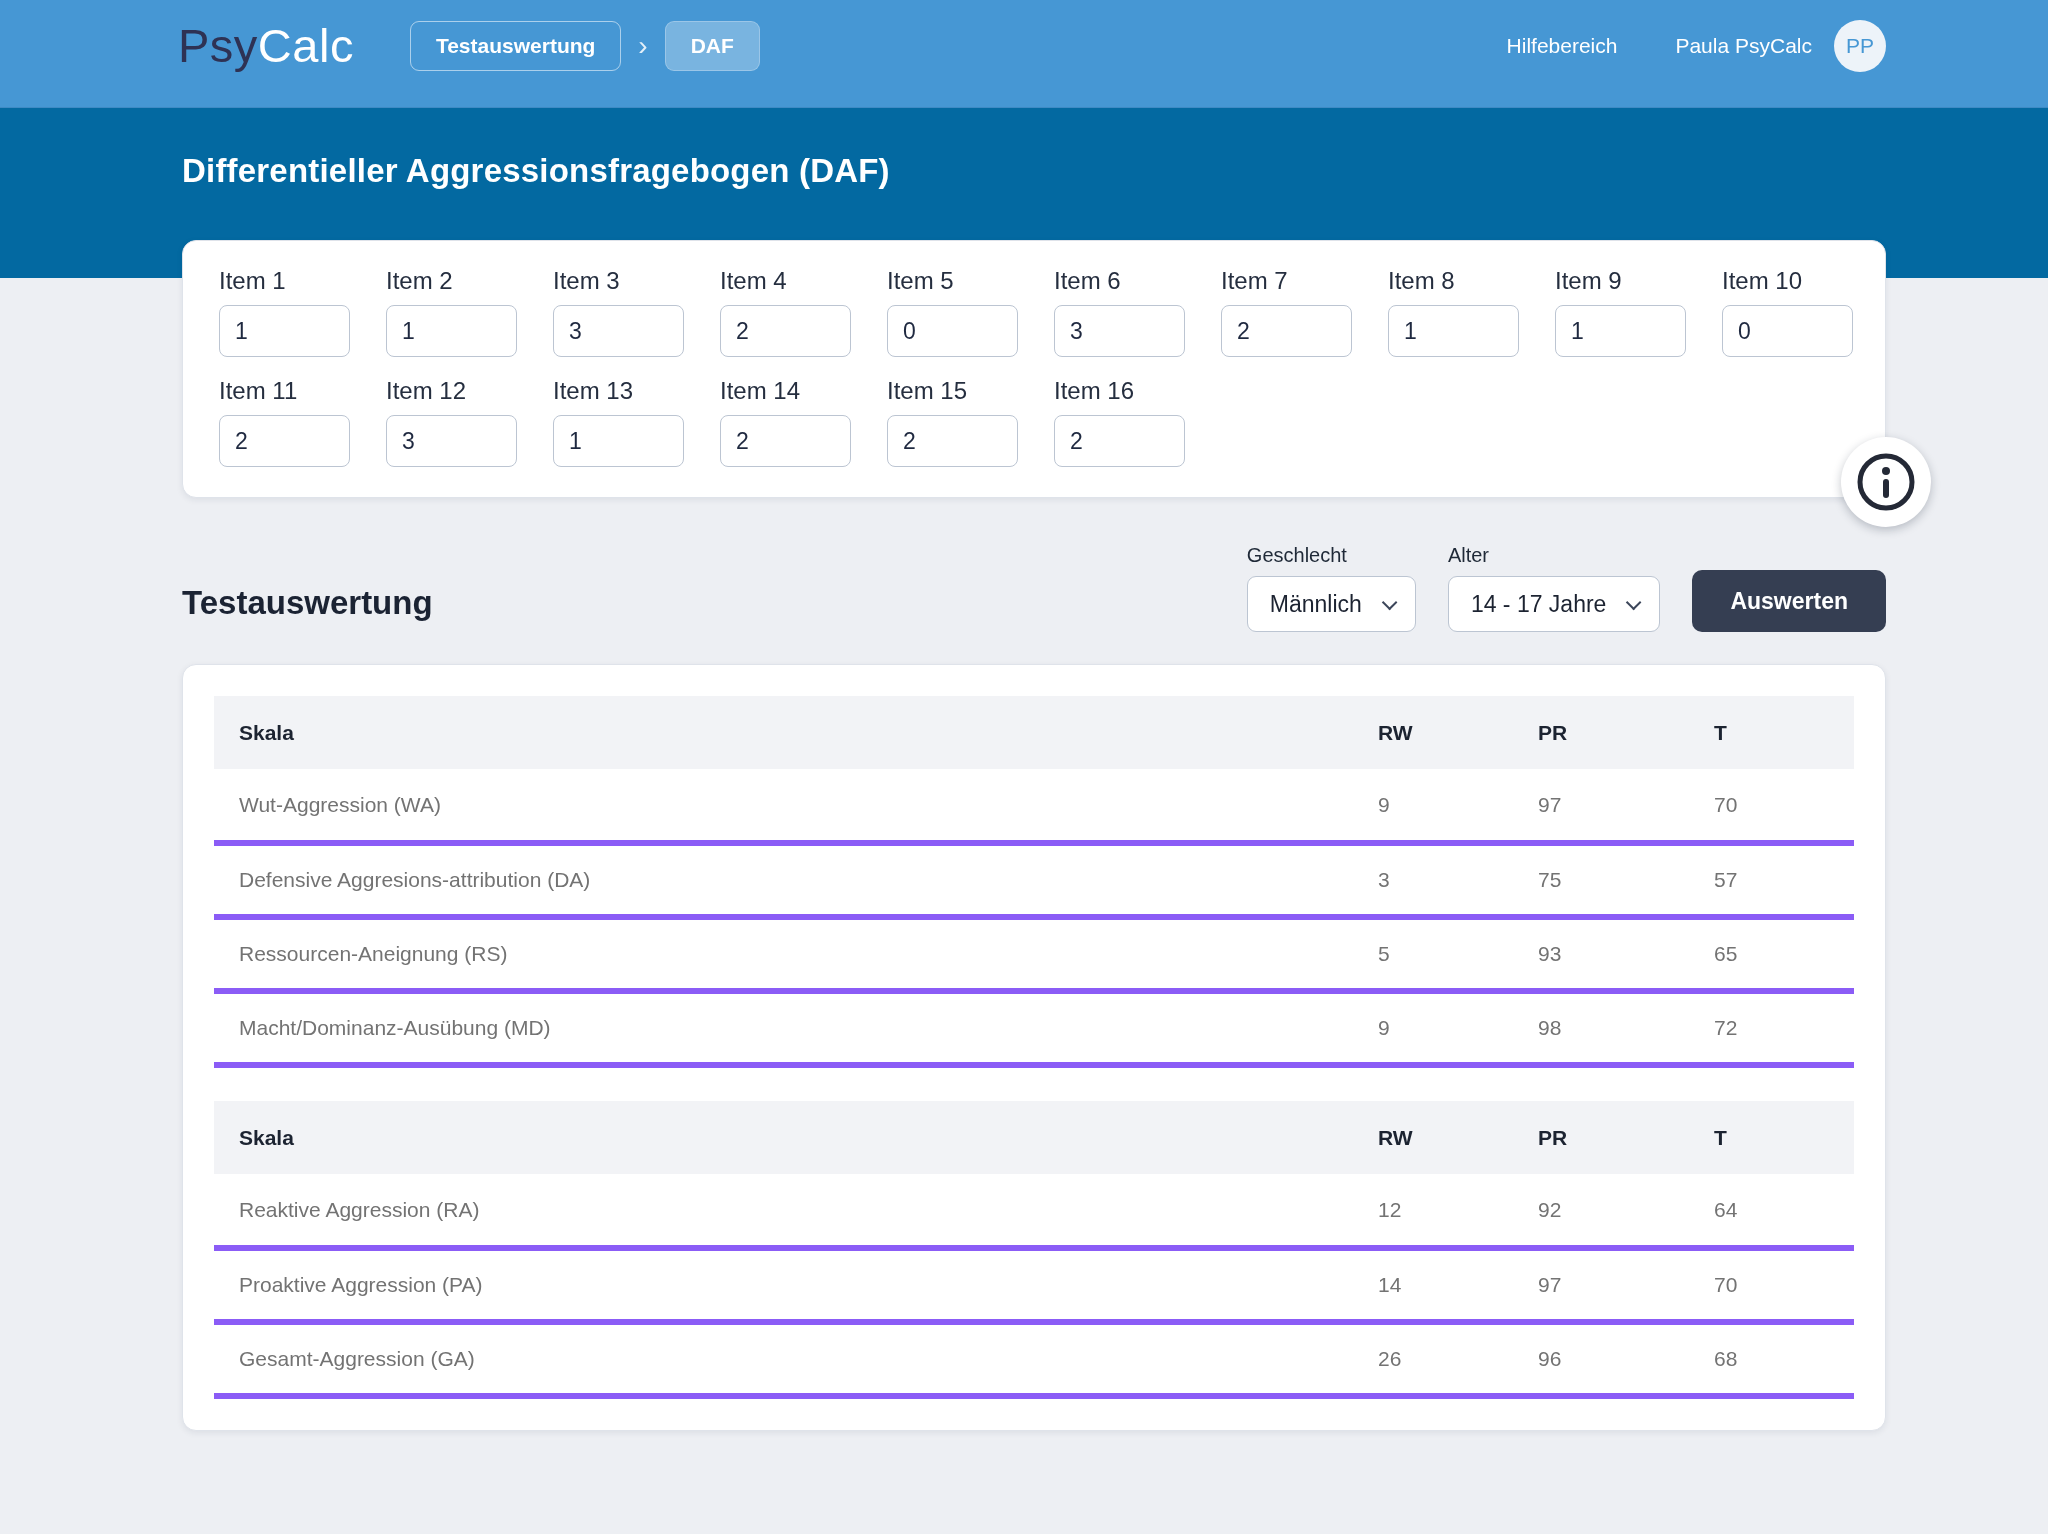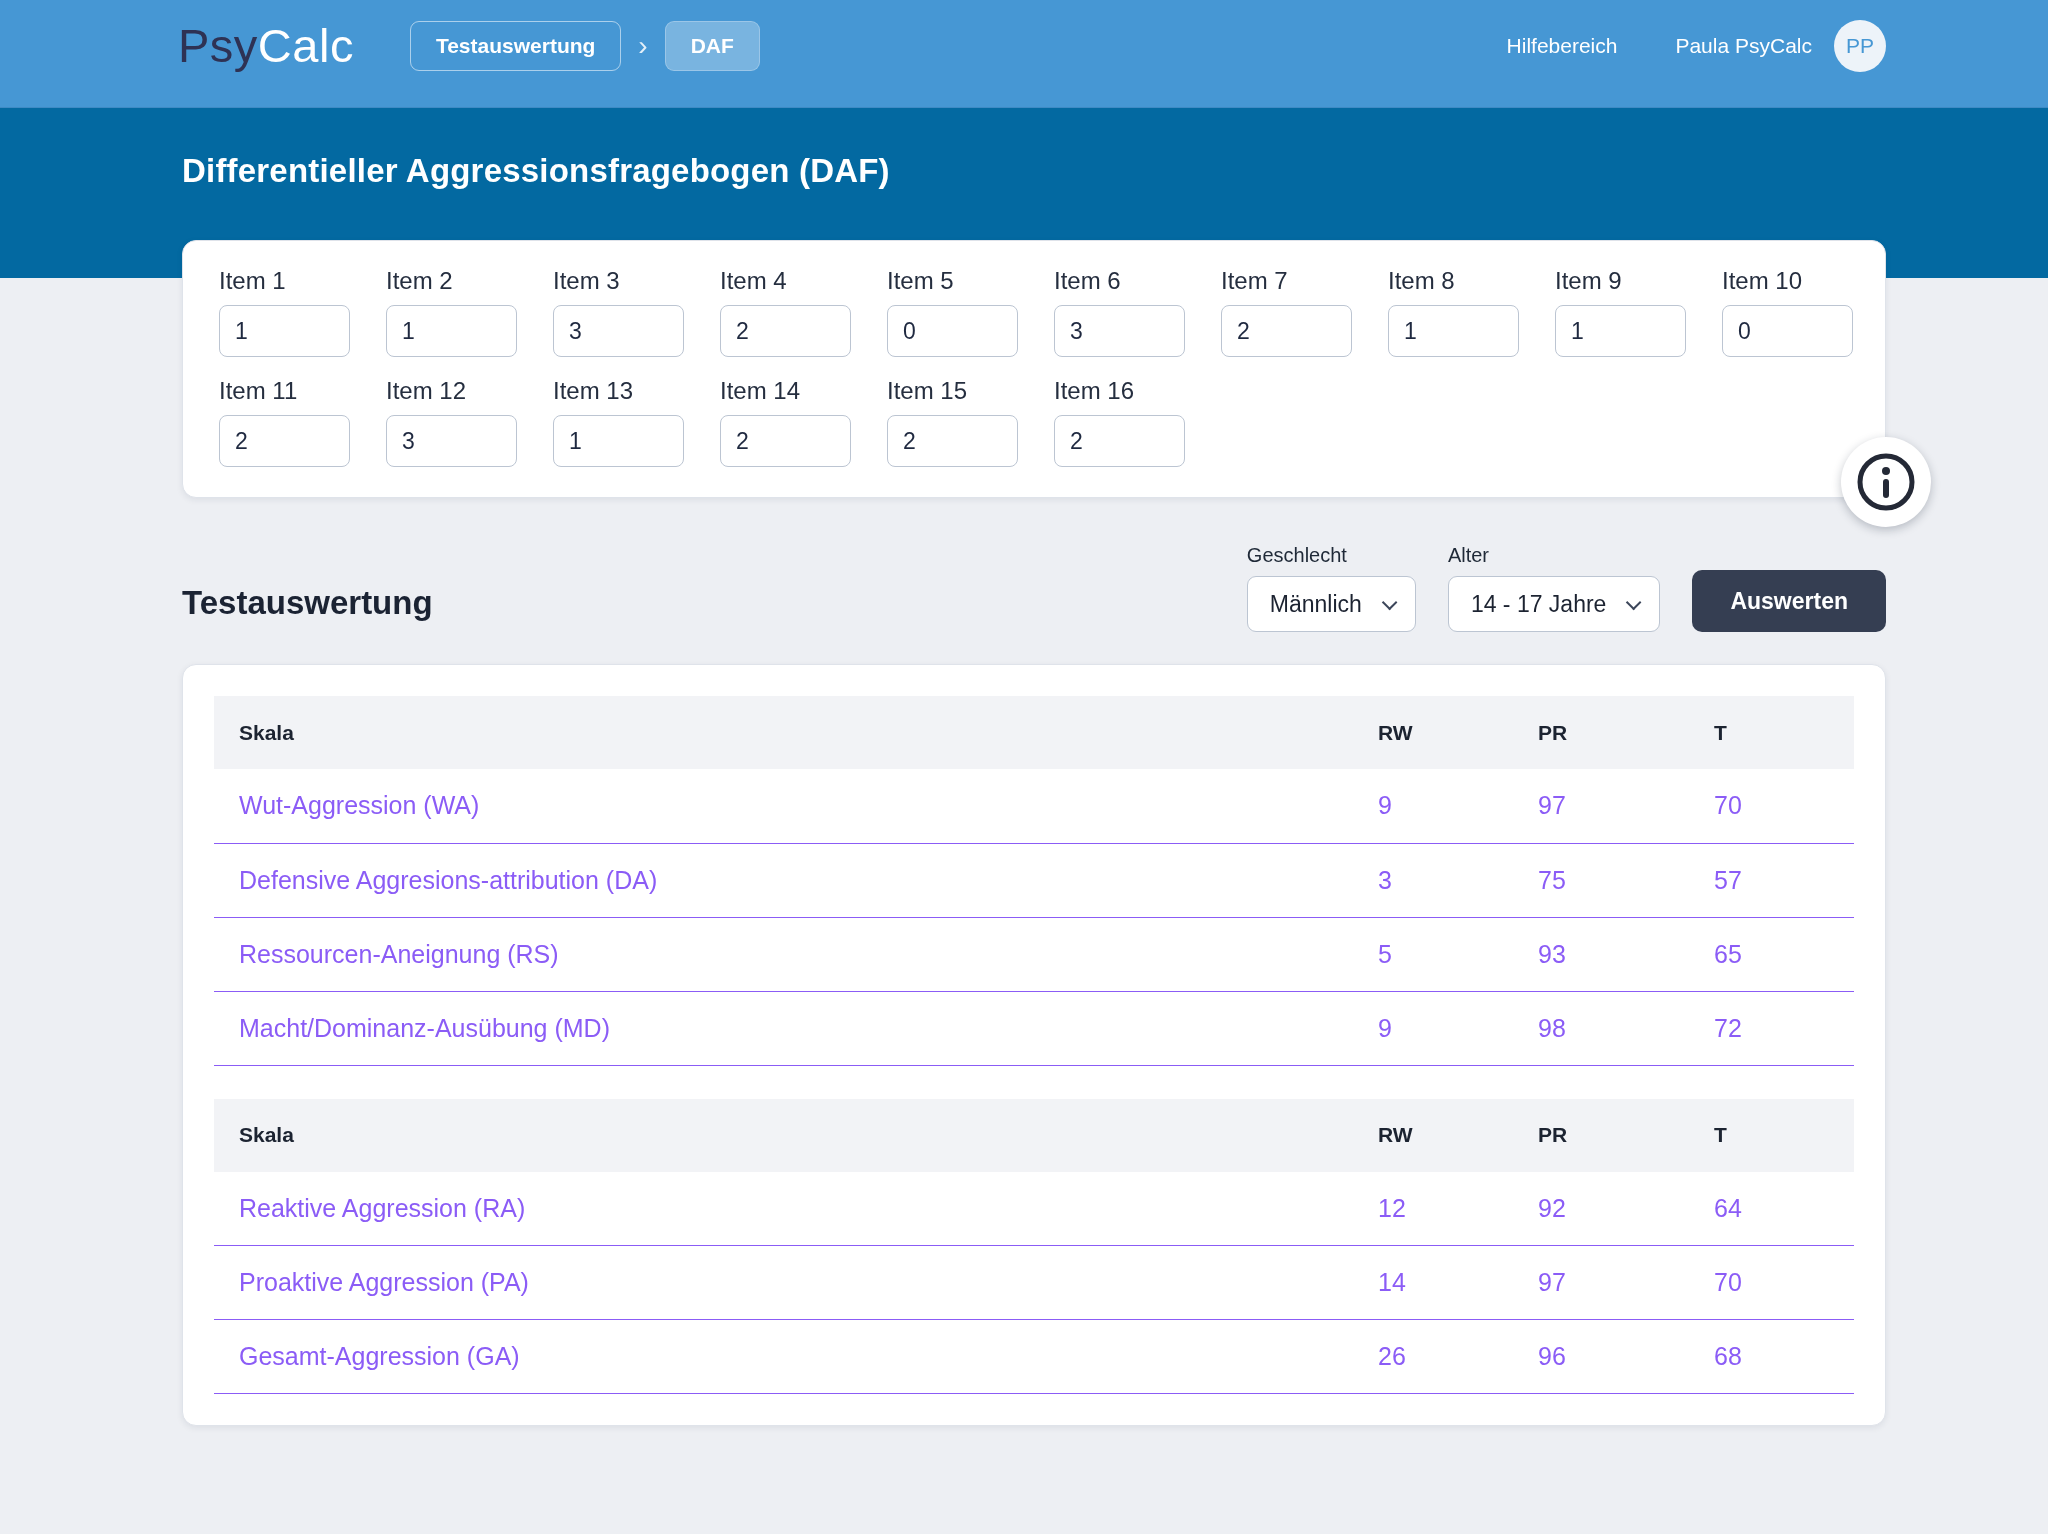--- a/index.html
+++ b/index.html
@@ -190,23 +190,23 @@
     text-align: left;
     font-size: 21px;
     font-weight: 700;
     color: #1c2331;
     height: 73px;
     padding: 0;
   }
   thead th:first-child { padding-left: 25px; }
   tbody td {
     height: 74px;
-    font-size: 25px;
-    color: #8b5cf6;
-    border-bottom: 1px solid #8b5cf6;
+    font-size: 21px;
+    color: #737373;
+    border-bottom: 6px solid #8b5cf6;
     padding: 0;
   }
   tbody td:first-child { padding-left: 25px; }
   .table-gap { height: 33px; }
 
   
   .footer-bar {
     margin-top: 30px;
     display: flex;
     align-items: center;

